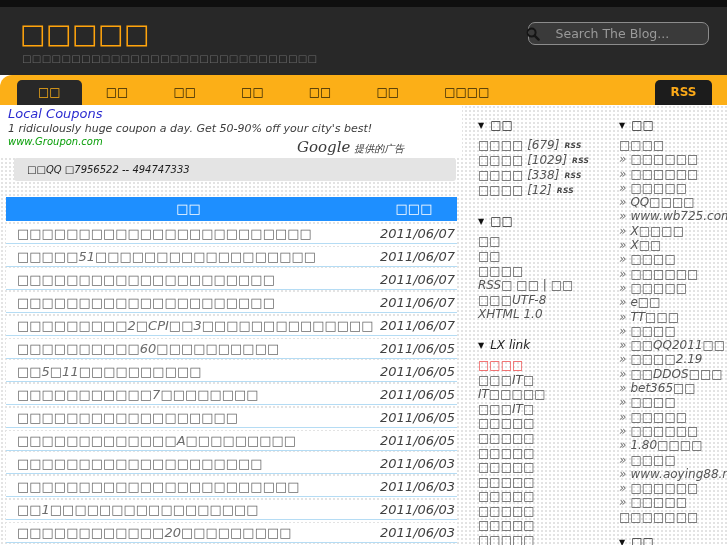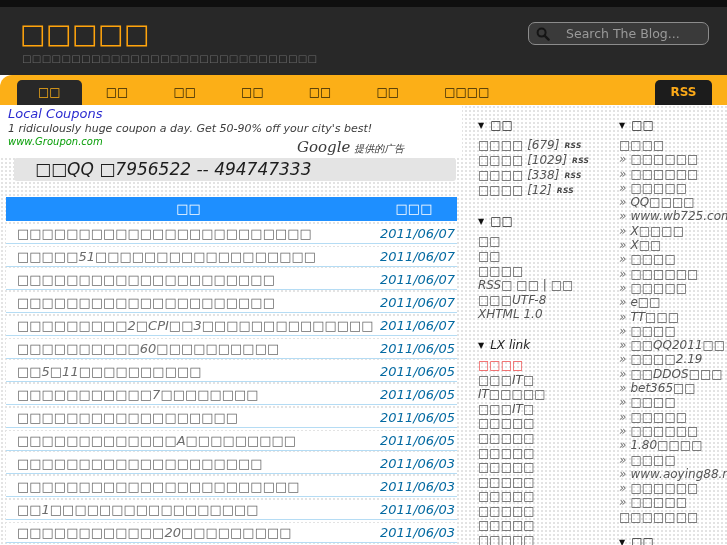--- a/index.html
+++ b/index.html
@@ -7,21 +7,21 @@
   body { font-family:"DejaVu Sans", sans-serif; background:#fff; }
   .page { position:relative; width:727px; height:545px; overflow:hidden; background:#fff; }
 
   
   .site-header { position:absolute; top:0; left:0; width:727px; height:75px;
     background:#282828; border-top:7px solid #0f0f0f; }
   .site-title { position:absolute; left:20px; top:11px; font-size:27px; font-weight:bold; color:#ffa40d; letter-spacing:0.5px; }
   .site-subtitle { position:absolute; left:22px; top:46px; font-size:10px; color:#6a6a6a; letter-spacing:0.4px; }
   .search-box { position:absolute; left:528px; top:15px; width:181px; height:23px;
     background:#3a3a3a; border:1px solid #8c8c8c; border-radius:7px;
-    display:flex; align-items:center; gap:16px; padding:0 7px; }
+    display:flex; align-items:center; gap:16px; padding:0 7px;justify-content:center; }
   .search-icon { display:flex; align-items:center; }
   .search-input { flex:1; background:transparent; border:0; outline:0; color:#a9a9a9; font-size:12.5px; font-family:inherit; }
   .search-input::placeholder { color:#9a9a9a; }
 
   
   .main-nav { position:absolute; top:75px; left:0; width:727px; height:30px;
     background:#fcaf17; border-top-left-radius:12px; }
   .nav-list { position:absolute; left:17px; top:5px; display:flex; height:25px; }
   .nav-item { padding:0 21px; margin-right:3px; line-height:25px; font-size:12px;
     font-weight:bold; color:#241c06; cursor:pointer; white-space:nowrap; }
@@ -39,32 +39,32 @@
   .main-col { position:relative; width:462px; flex:none; }
   .ad-area { position:absolute; top:0; left:0; width:462px; height:52px; background:#fff; }
   .ad-headline { position:absolute; left:8px; top:1px; font-size:13px; color:#2b2bd0; cursor:pointer; }
   .ad-body { position:absolute; left:8px; top:17px; font-size:11px; color:#3c3c3c; }
   .ad-url { position:absolute; left:8px; top:31px; font-size:10px; color:#089e08; cursor:pointer; }
   .google-attr { position:absolute; left:297px; top:32px; white-space:nowrap; }
   .google-logo { font-family:"DejaVu Serif", serif; font-size:15px; color:#3a3a3a;margin-top:16px; }
   .google-text { font-size:10px; color:#3a3a3a; margin-left:4px; }
 
   .notice-box { position:absolute; left:14px; top:53px; width:442px; height:23px;
-    background:#e4e4e4; border-radius:3px; font-size:17px; color:#1d1d1d;
-    line-height:23px; padding-left:21px; white-space:nowrap; }
+    background:#e4e4e4; border-radius:3px; font-size:10px; color:#1d1d1d;
+    line-height:23px; padding-left:13px; white-space:nowrap; }
 
   .news-table { position:absolute; left:6px; top:92px; width:451px; }
   .table-header { display:flex; height:24px; line-height:24px; background:#1e8fff;
     color:#fff; font-size:13px; font-weight:bold; }
   .th-title { flex:1; text-align:center; }
   .th-date { width:86px; text-align:center; }
   .news-row { display:flex; height:20px; line-height:20px; background:#fff;
     border-bottom:1px solid #b5dcf4; margin-top:3px; font-size:13px; cursor:pointer; }
   .row-title { flex:1; padding-left:11px; color:#6b6b6b; white-space:nowrap; overflow:hidden; }
-  .row-date { width:83px; text-align:right; color:#0369a1; padding-right:2px; }
+  .row-date { width:83px; text-align:right; color:#404040; padding-right:2px; }
 
   
   .sidebar-mid { width:146px; flex:none; padding:13px 0 0 16px; }
   .sidebar-right { flex:1; padding:13px 0 0 11px; }
   .sb-section { margin-bottom:16px; }
   .sidebar-right .sb-section { margin-bottom:11px; }
   .sb-header { font-size:12px; color:#1f1f1f; line-height:15px; margin-bottom:5px; cursor:pointer; white-space:nowrap; }
   .tri { font-size:8px; color:#111; margin-right:6px; vertical-align:1px; }
   .sb-item { font-size:12px; color:#555; line-height:14.6px; cursor:pointer; white-space:nowrap; }
   .sidebar-right .sb-item { line-height:14.3px; }

